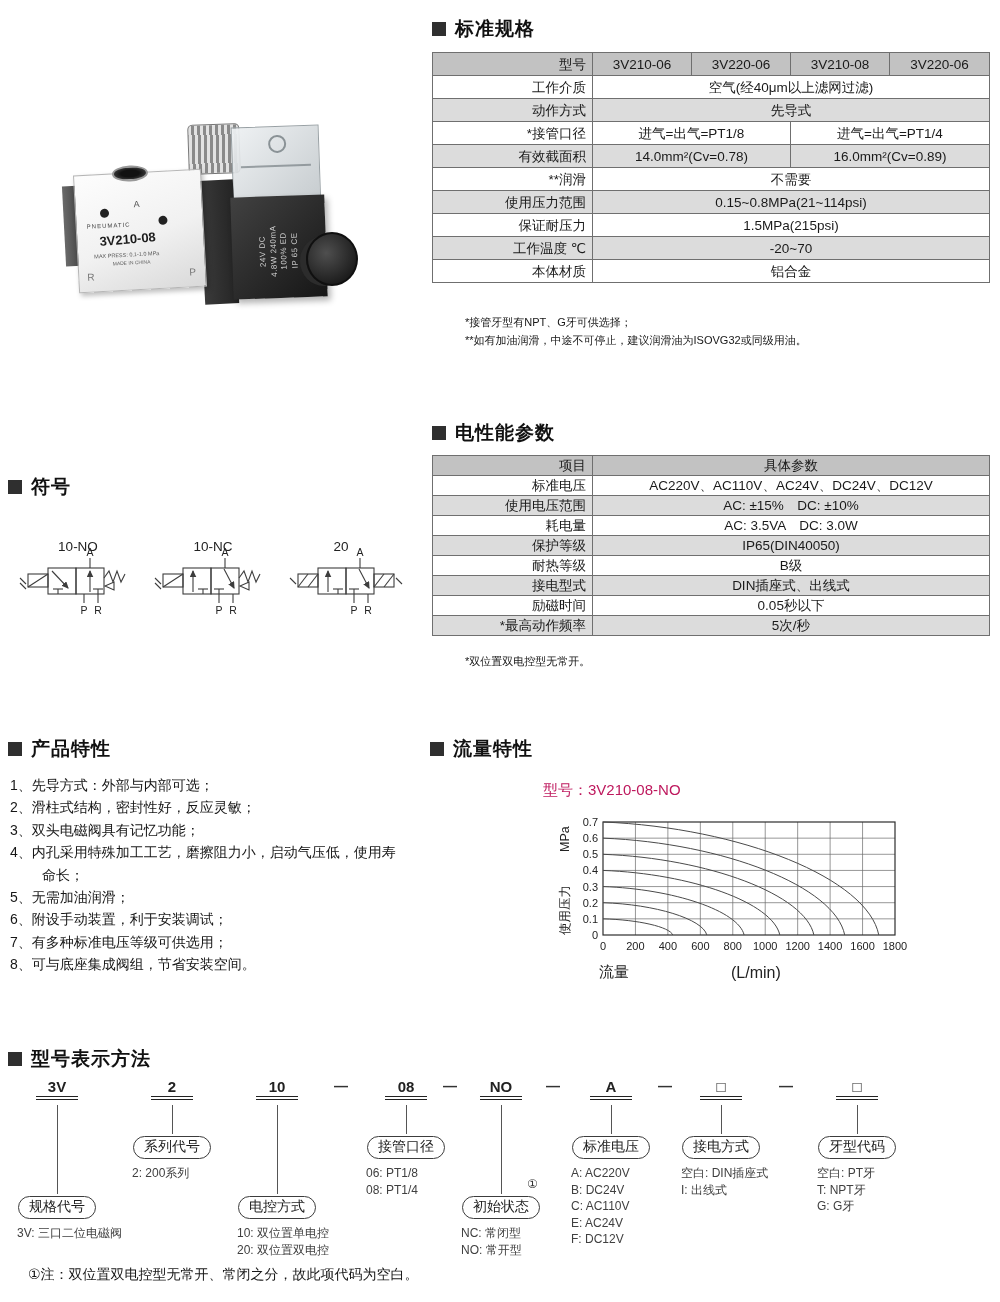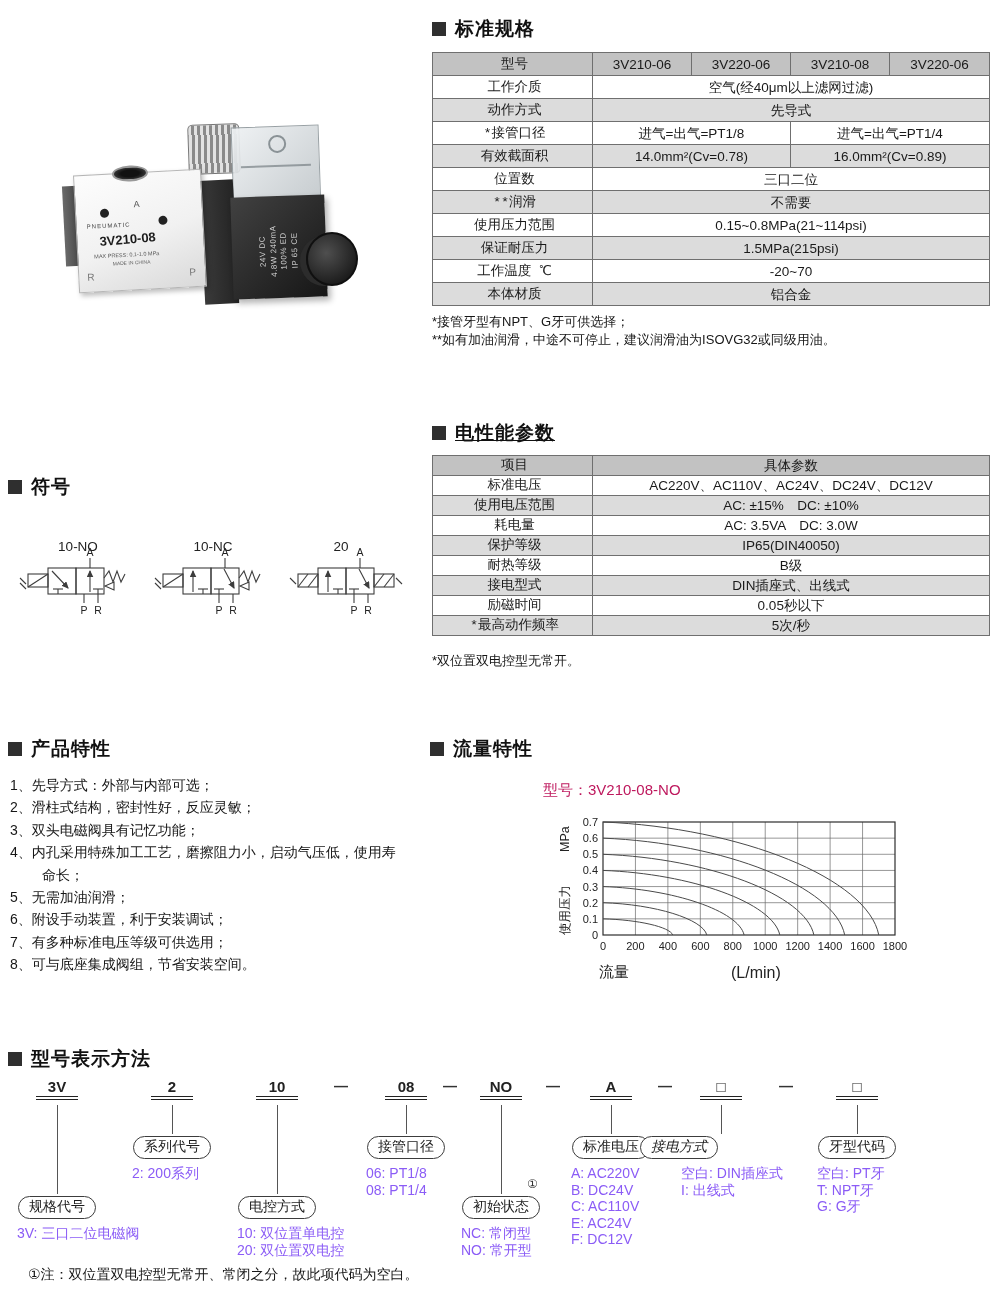--- a/index.html
+++ b/index.html
@@ -18,26 +18,26 @@
     font-size: 19px; font-weight: bold; color: #111;
     letter-spacing: 1px;
   }
   .sec-h .sq { width: 14px; height: 14px; background: #2f2f2f; flex: 0 0 auto; }
 
   
   .dtable { border-collapse: collapse; table-layout: fixed; background: #fff; font-size: 13.5px; }
   .dtable td, .dtable th { border: 1px solid #6f6f6f; text-align: center; font-weight: normal; padding: 2px 6px; line-height: 17px; }
   .dtable thead tr { background: #c2c2c2; }
   .dtable tbody tr:nth-child(even) { background: #dcdcdc; }
-  .dtable .lbl { text-align: center; padding-left: 10px; font-family: Liberation Mono, monospace; }
+  .dtable .lbl { text-align: right; padding-left: 10px; }
   #spec-table-wrap  { position:absolute; left:432px; top:52px; }
   #spec-table td, #spec-table th { height: 23px; }
   #elec-table-wrap  { position:absolute; left:432px; top:455px; }
   #elec-table td, #elec-table th { height: 19px; padding-top:1px; padding-bottom:1px; }
-  .footnotes { position:absolute; font-size: 13px; line-height: 18px; color:#161616; }
+  .footnotes { position:absolute; font-size: 11px; line-height: 18px; color:#161616;margin-left:33px; }
 
   
   #symbols { position:absolute; left:16px; top:538px; display:flex; gap:10px; }
   #symbols svg { display:block; }
   .sym-stroke { stroke:#3d3d3d; stroke-width:1.1; fill:none; }
   .sym-text { font-size:13.5px; fill:#222; }
   .sym-port { font-size:10.5px; fill:#222; }
 
   
   #features { position:absolute; left:10px; top:774px; width:390px; }
@@ -46,21 +46,21 @@
   
   #flow-model { position:absolute; left:543px; top:781px; font-size:15px; color:#be185d; }
   #flow-chart { position:absolute; left:535px; top:798px; }
 
   
   #coding { position:absolute; left:0; top:1078px; width:1000px; height:178px; }
   .m-code { position:absolute; top:0; width:90px; text-align:center; font-size:15px; font-weight:bold; color:#222; }
   .m-code span { display:inline-block; min-width:42px; padding:0 5px 1px; border-bottom:4px double #222; }
   .m-vline { position:absolute; width:0; border-left:1px solid #555; }
   .m-bubble { position:absolute; transform:translateX(-50%); border:1.5px solid #3c3c3c; border-radius:13px; padding:1px 10px 2px; font-size:14px; white-space:nowrap; background:#fff; color:#1c1c1c; }
-  .m-items { position:absolute; font-size:14px; line-height:16.5px; white-space:nowrap; color:#8b5cf6; }
+  .m-items { position:absolute; font-size:12px; line-height:16.5px; white-space:nowrap; color:#404040; }
   .m-dash { position:absolute; top:0; font-size:14px; font-weight:bold; color:#333; }
   .m-marker { position:absolute; font-size:12px; color:#333; }
   #coding-note { position:absolute; left:28px; top:1266px; font-size:14px; color:#161616; }
 
   
   #photo { position:absolute; left:60px; top:100px; width:340px; height:230px; }
   #photo > div { position:absolute; }
   .ph-leftcap { left:4px; top:86px; width:20px; height:80px; background:linear-gradient(90deg,#6a6a6a,#3a3a3a); transform:rotate(-3deg); }
   .ph-body { left:16px; top:72px; width:128px; height:118px; background:linear-gradient(160deg,#fdfdfd 0%,#f1f1f1 55%,#d9d9d9 100%); border:1px solid #b5b5b5; transform:rotate(-3deg); box-shadow:2px 3px 5px rgba(0,0,0,.25); }
   .ph-body div { position:absolute; }
@@ -146,24 +146,20 @@
         </tr>
         <tr>
           <td class="lbl">*接管口径</td>
           <td colspan="2">进气=出气=PT1/8</td>
           <td colspan="2">进气=出气=PT1/4</td>
         </tr>
         <tr>
           <td class="lbl">有效截面积</td>
           <td colspan="2">14.0mm²(Cv=0.78)</td>
           <td colspan="2">16.0mm²(Cv=0.89)</td>
-        </tr>
-        <tr>
-          <td class="lbl">位置数</td>
-          <td colspan="4">三口二位</td>
         </tr>
         <tr>
           <td class="lbl">**润滑</td>
           <td colspan="4">不需要</td>
         </tr>
         <tr>
           <td class="lbl">使用压力范围</td>
           <td colspan="4">0.15~0.8MPa(21~114psi)</td>
         </tr>
         <tr>
@@ -265,21 +261,21 @@
     <line x1="88" y1="49" x2="98" y2="36" class="sym-stroke"></line>
       <line x1="98" y1="49" x2="108" y2="36" class="sym-stroke"></line>
     <line x1="4" y1="40" x2="10" y2="46" class="sym-stroke"></line>
     <line x1="110" y1="40" x2="116" y2="46" class="sym-stroke"></line>
     <text x="74" y="18" text-anchor="middle" class="sym-port">A</text>
     <text x="68" y="76" text-anchor="middle" class="sym-port">P</text>
     <text x="82" y="76" text-anchor="middle" class="sym-port">R</text>
   </svg>
 </div>
 
-<div class="sec-h" style="left:432px; top:420px;text-decoration:underline;">
+<div class="sec-h" style="left:432px; top:420px;">
   <span class="sq"></span>
   <span>电性能参数</span>
 </div>
 <div id="elec-table-wrap">
   <table class="dtable" id="elec-table" style="width:557px;">
     <colgroup>
         <col style="width:160px">
         <col style="width:397px">
       </colgroup>
     <thead>
@@ -437,21 +433,21 @@
     <div class="m-bubble" style="left: 611px; top: 58px;">标准电压</div>
     <div class="m-items" style="left: 571px; top: 87px;">
       <div>A: AC220V</div>
       <div>B: DC24V</div>
       <div>C: AC110V</div>
       <div>E: AC24V</div>
       <div>F: DC12V</div>
     </div>
     <div class="m-code" style="left: 676px;"><span>□</span></div>
     <div class="m-vline" style="left: 721px; top: 27px; height: 29px;"></div>
-    <div class="m-bubble" style="left: 679px; top: 58px; font-style: italic;">接电方式</div>
+    <div class="m-bubble" style="left: 721px; top: 58px;">接电方式</div>
     <div class="m-items" style="left: 681px; top: 87px;">
       <div>空白: DIN插座式</div>
       <div>I: 出线式</div>
     </div>
     <div class="m-code" style="left: 812px;"><span>□</span></div>
     <div class="m-vline" style="left: 857px; top: 27px; height: 29px;"></div>
     <div class="m-bubble" style="left: 857px; top: 58px;">牙型代码</div>
     <div class="m-items" style="left: 817px; top: 87px;">
       <div>空白: PT牙</div>
       <div>T: NPT牙</div>

